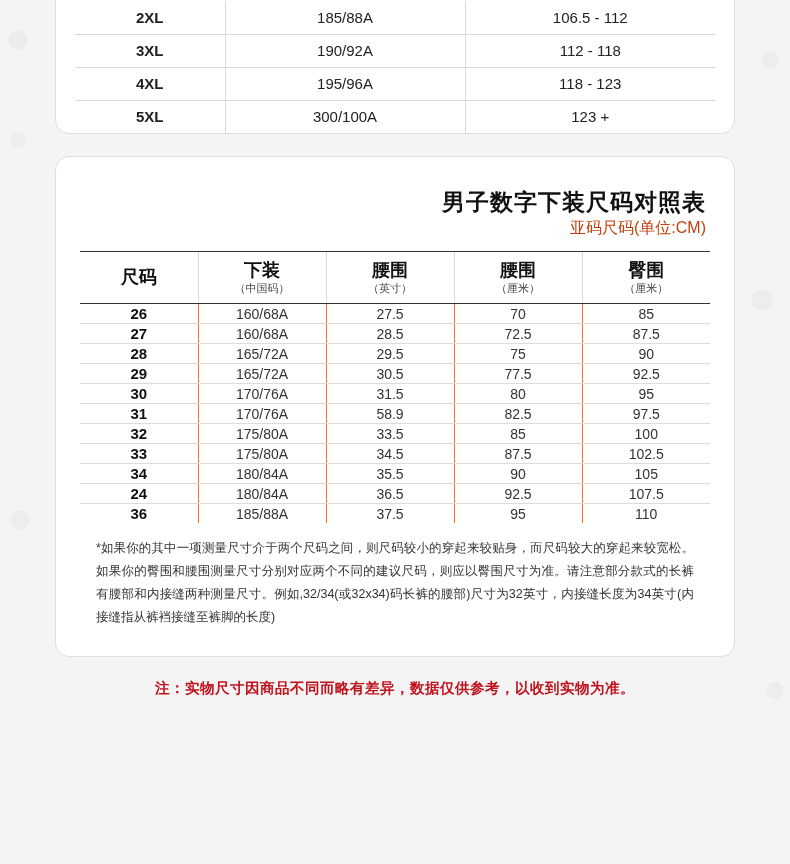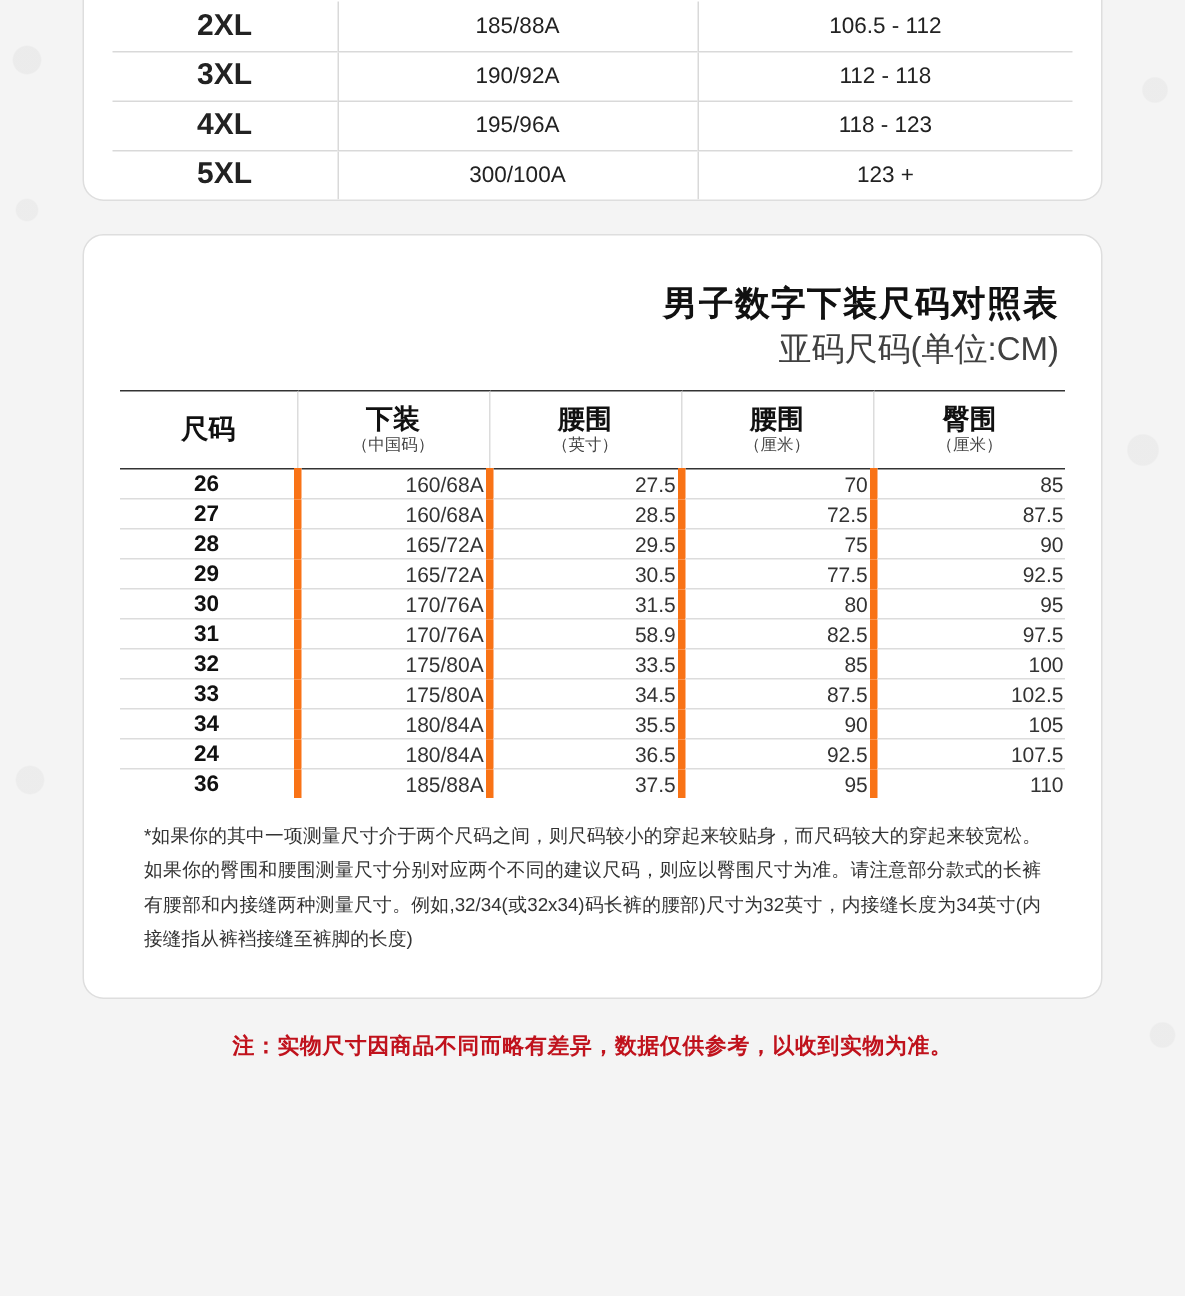--- a/index.html
+++ b/index.html
@@ -57,21 +57,21 @@
   }
   .tbl-top { width: 640px; margin: 0 auto; }
   .tbl-top td {
     border-top: 1px solid #d9d9d9;
     border-left: 1px solid #d9d9d9;
     height: 33px;
     text-align: center;
     font-size: 15px;
     color: #222;
   }
-  .tbl-top tr td:first-child { border-left: none; font-weight: bold; font-size: 20px; }
+  .tbl-top tr td:first-child { border-left: none; font-weight: bold; font-size: 15px; }
   .tbl-top tr td:last-child { border-right: none; }
   .tbl-top tr:first-child td { border-top: none; }
   .tbl-top col.c1 { width: 150px; }
   .tbl-top col.c2 { width: 240px; }
   .tbl-top col.c3 { width: 250px; }
 
   
   .hdr-row {
     display: flex;
     align-items: flex-end;
@@ -79,22 +79,22 @@
     padding: 30px 28px 8px 28px;
     flex-direction: column;
   }
   .hdr-title {
     font-size: 23px;
     font-weight: bold;
     letter-spacing: 1px;
     color: #111;
   }
   .hdr-sub {
-    font-size: 22px;
-    color: #404040;
+    font-size: 16px;
+    color: #c2410c;
     padding-bottom: 2px;
   }
 
   .tbl-main { width: 630px; margin: 2px auto 0 auto; }
   .tbl-main th, .tbl-main td {
     border-bottom: 1px solid #dcdcdc;
     text-align: center;
     font-size: 14px;
     color: #333;
   }
@@ -111,21 +111,21 @@
   .tbl-main tbody td { height: 18px; }
   .tbl-main tbody td.size { font-weight: bold; font-size: 15px; color: #111; }
   .tbl-main tbody tr:last-child td { border-bottom: none; }
   .tbl-main col.m1 { width: 118px; }
   .tbl-main col.m2 { width: 128px; }
   .tbl-main col.m3 { width: 128px; }
   .tbl-main col.m4 { width: 128px; }
   .tbl-main col.m5 { width: 128px; }
   
   .tbl-main thead th + th { border-left: 1px solid #dcdcdc; }
-  .tbl-main tbody td + td { border-left: 5px solid #f97316; text-align: right; }
+  .tbl-main tbody td + td { border-left: 1px solid #f97316; }
 
   .note {
     margin: 14px 40px 26px 40px;
     font-size: 12.5px;
     line-height: 1.85;
     color: #333;
     text-align: justify;
   }
 
   .footer-note {

